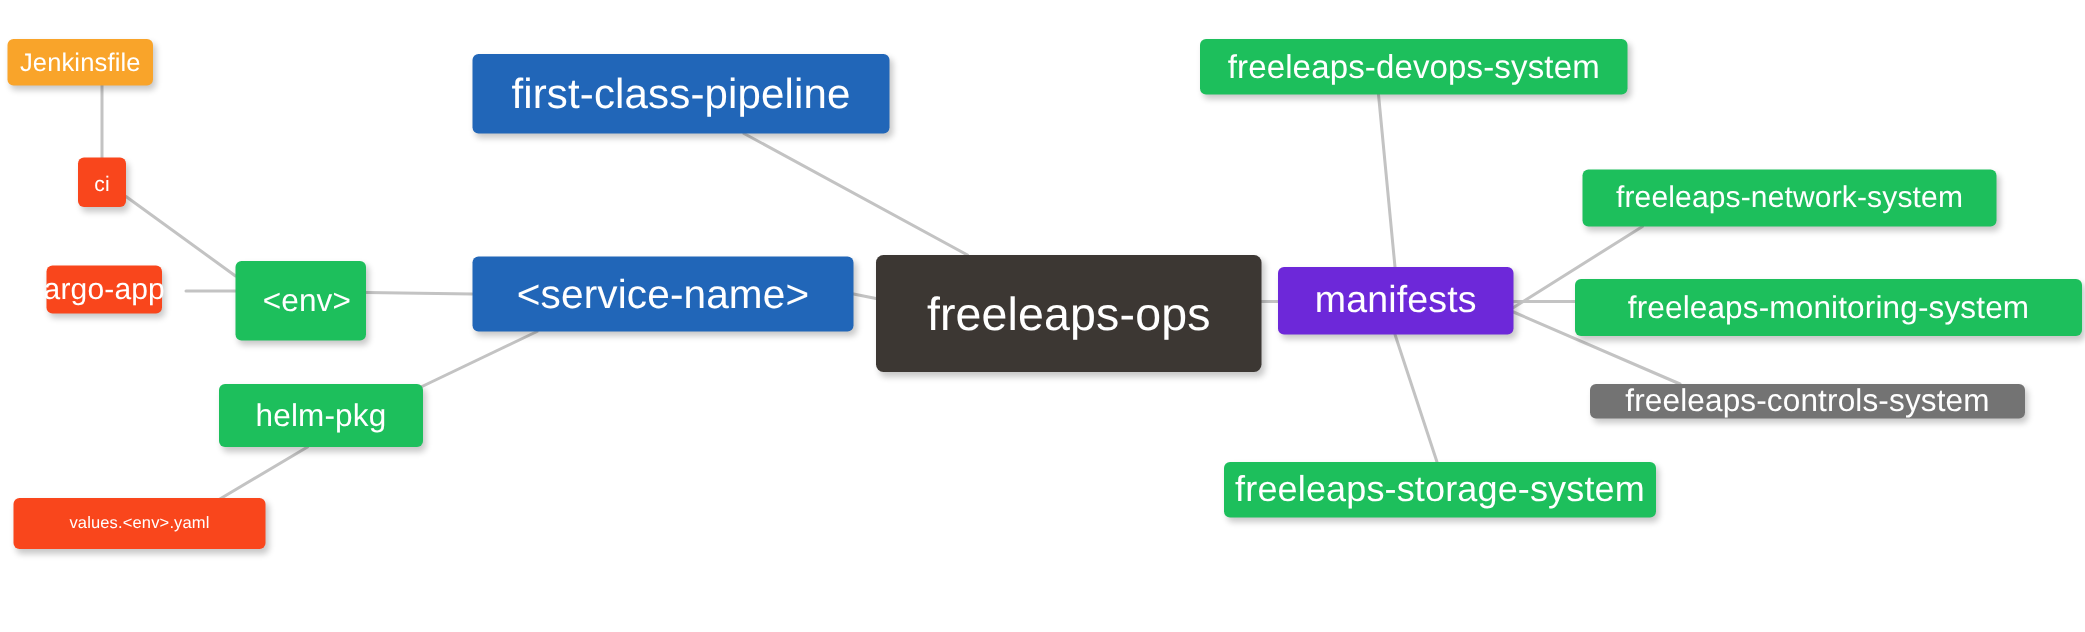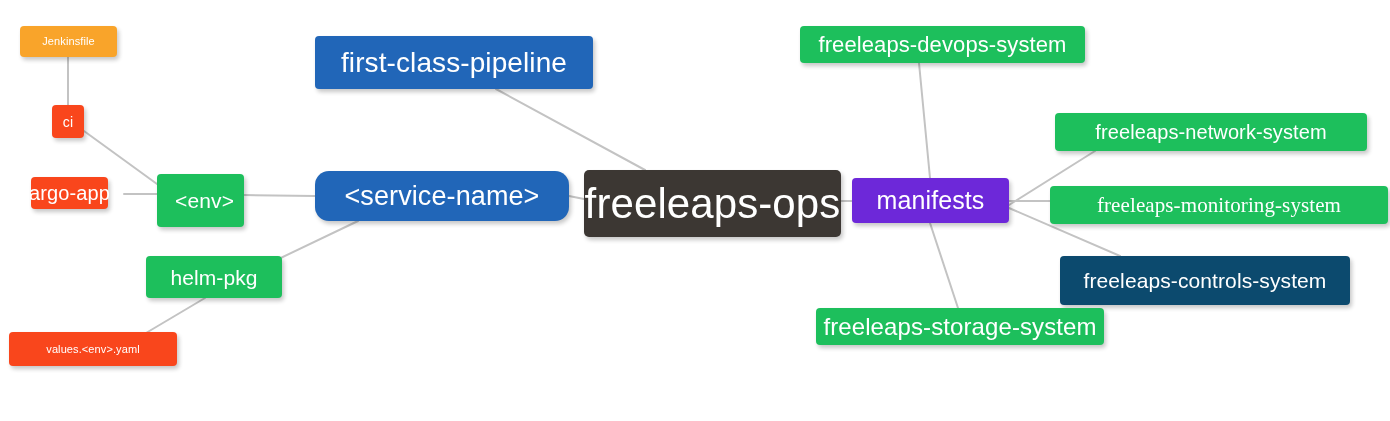--- a/index.html
+++ b/index.html
@@ -60,59 +60,59 @@
       <line x1="569" y1="196" x2="584" y2="199" stroke="#c3c3c3" stroke-width="2" stroke-linecap="round"></line>
       <line x1="496" y1="89" x2="645" y2="170" stroke="#c3c3c3" stroke-width="2" stroke-linecap="round"></line>
       <line x1="841" y1="201" x2="852" y2="201" stroke="#c3c3c3" stroke-width="2" stroke-linecap="round"></line>
       <line x1="930" y1="178" x2="919" y2="63" stroke="#c3c3c3" stroke-width="2" stroke-linecap="round"></line>
       <line x1="1009" y1="205" x2="1095" y2="151" stroke="#c3c3c3" stroke-width="2" stroke-linecap="round"></line>
       <line x1="1009" y1="201" x2="1050" y2="201" stroke="#c3c3c3" stroke-width="2" stroke-linecap="round"></line>
       <line x1="1009" y1="208" x2="1120" y2="256" stroke="#c3c3c3" stroke-width="2" stroke-linecap="round"></line>
       <line x1="930" y1="223" x2="958" y2="308" stroke="#c3c3c3" stroke-width="2" stroke-linecap="round"></line>
     </svg>
   <div id="node-layer">
-      <div class="node" style="left: 20px; top: 26px; width: 97px; height: 31px; background: rgb(249, 164, 42); font-size: 11px;">
+      <div class="node" style="left: 5px; top: 26px; width: 97px; height: 31px; background: rgb(249, 164, 42); font-size: 17px;">
         <span>Jenkinsfile</span>
       </div>
       <div class="node" style="left: 52px; top: 105px; width: 32px; height: 33px; background: rgb(249, 70, 28); font-size: 14px;">
         <span>ci</span>
       </div>
       <div class="node" style="left: 31px; top: 177px; width: 77px; height: 32px; background: rgb(249, 70, 28); font-size: 20px;">
         <span>argo-app</span>
       </div>
       <div class="node" style="left: 157px; top: 174px; width: 87px; height: 53px; background: rgb(29, 191, 92); font-size: 21px; justify-content: flex-end;">
         <span>&lt;env&gt;</span>
       </div>
       <div class="node" style="left: 146px; top: 256px; width: 136px; height: 42px; background: rgb(29, 191, 92); font-size: 21px;">
         <span>helm-pkg</span>
       </div>
       <div class="node" style="left: 9px; top: 332px; width: 168px; height: 34px; background: rgb(249, 70, 28); font-size: 11px;">
         <span>values.&lt;env&gt;.yaml</span>
       </div>
-      <div class="node" style="left: 315px; top: 171px; width: 254px; height: 50px; background: rgb(33, 102, 184); font-size: 27px; border-radius: 14px;">
+      <div class="node" style="left: 315px; top: 171px; width: 254px; height: 50px; background: rgb(33, 102, 184); font-size: 27px;">
         <span>&lt;service-name&gt;</span>
       </div>
       <div class="node" style="left: 315px; top: 36px; width: 278px; height: 53px; background: rgb(33, 102, 184); font-size: 28px;">
         <span>first-class-pipeline</span>
       </div>
-      <div class="node root" style="left: 584px; top: 170px; width: 257px; height: 67px; background: rgb(60, 55, 51); font-size: 42px;">
+      <div class="node root" style="left: 584px; top: 170px; width: 257px; height: 78px; background: rgb(60, 55, 51); font-size: 31px;">
         <span>freeleaps-ops</span>
       </div>
       <div class="node" style="left: 852px; top: 178px; width: 157px; height: 45px; background: #6d28d9; font-size: 25px;">
         <span>manifests</span>
       </div>
       <div class="node" style="left: 800px; top: 26px; width: 285px; height: 37px; background: rgb(29, 191, 92); font-size: 22px;">
         <span>freeleaps-devops-system</span>
       </div>
-      <div class="node" style="left: 1055px; top: 113px; width: 312px; height: 38px; background: rgb(29, 191, 92); font-size: 20px;">
+      <div class="node" style="left: 1055px; top: 113px; width: 276px; height: 38px; background: rgb(29, 191, 92); font-size: 20px;">
         <span>freeleaps-network-system</span>
       </div>
-      <div class="node" style="left: 1050px; top: 186px; width: 338px; height: 38px; background: rgb(29, 191, 92); font-size: 21px; font-family: Liberation Serif, serif;">
+      <div class="node" style="left: 1050px; top: 186px; width: 338px; height: 38px; background: rgb(29, 191, 92); font-size: 21px;">
         <span>freeleaps-monitoring-system</span>
       </div>
-      <div class="node" style="left: 1060px; top: 256px; width: 290px; height: 49px; background: #0c4a6e; font-size: 21px;">
+      <div class="node" style="left: 1060px; top: 256px; width: 290px; height: 23px; background: #737373; font-size: 21px;">
         <span>freeleaps-controls-system</span>
       </div>
       <div class="node" style="left: 816px; top: 308px; width: 288px; height: 37px; background: rgb(29, 191, 92); font-size: 24px;">
         <span>freeleaps-storage-system</span>
       </div>
     </div>
 </div>
 
 </body></html>

